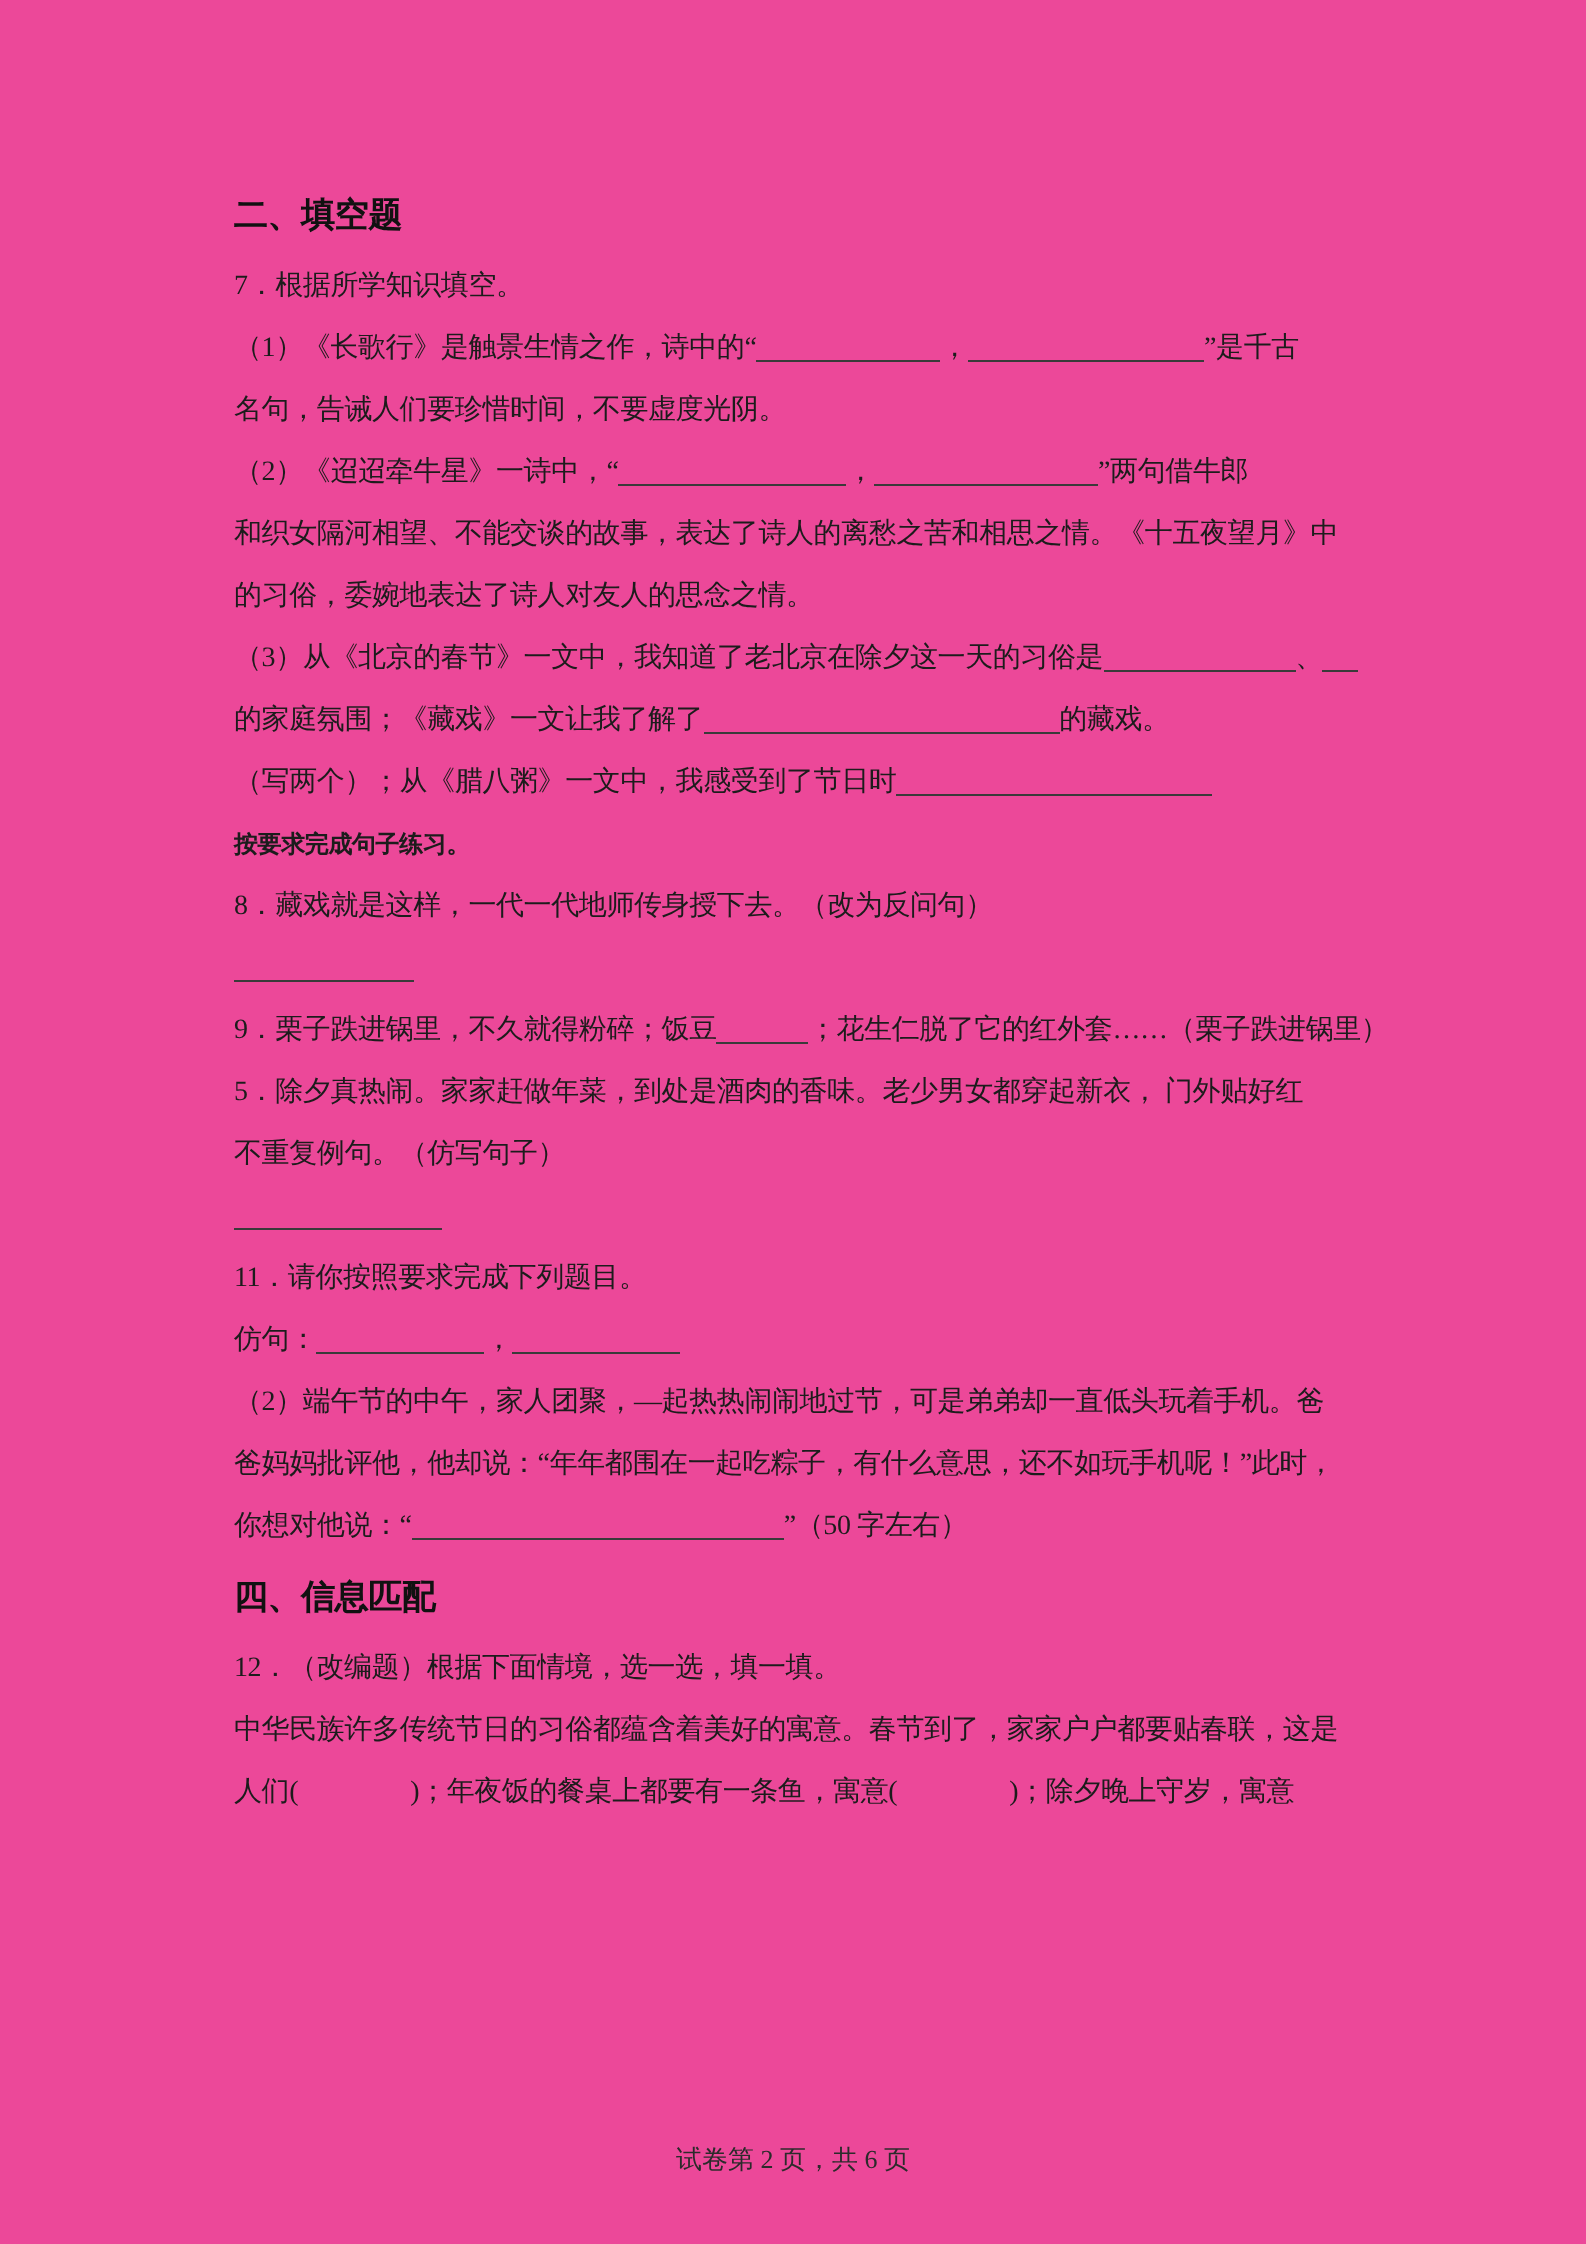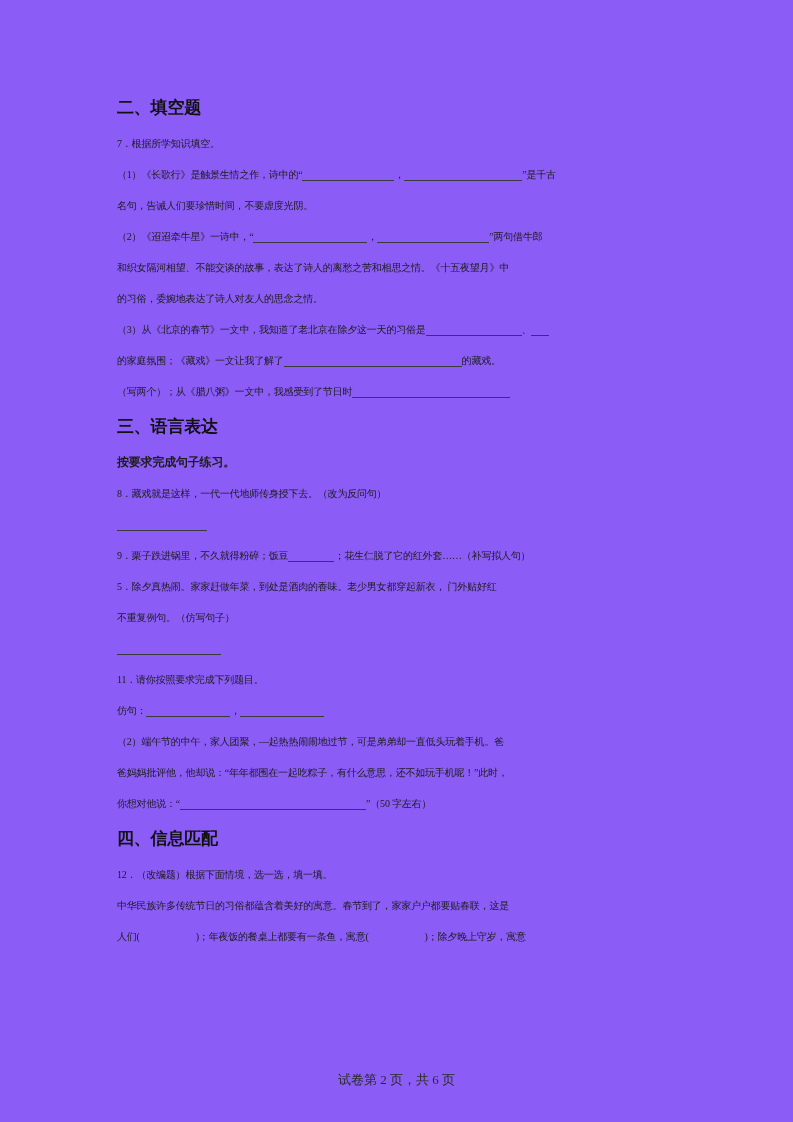--- a/index.html
+++ b/index.html
@@ -4,34 +4,34 @@
 <style>
   html, body {
     margin: 0;
     padding: 0;
     background: #ffffff;
   }
   .page {
     position: relative;
     width: 793px;
     height: 1122px;
-    background: #8b5cf6;
+    background: #ec4899;
     overflow: hidden;
     font-family: "Liberation Serif", "DejaVu Serif", serif;
     color: #1c1c1c;
   }
   .content {
     position: absolute;
     left: 117px;
     top: 88px;
     width: 560px;
   }
   .line {
     margin: 0;
-    font-size: 10px;
+    font-size: 14px;
     letter-spacing: -0.2px;
     line-height: 31px;
     white-space: nowrap;
     color: #1c1c1c;
   }
   .line.heading {
     font-family: "Liberation Sans", "DejaVu Sans", sans-serif;
     font-weight: 700;
     font-size: 17px;
     line-height: 40px;
@@ -71,25 +71,24 @@
       <p class="line heading"><span>二、填空题</span></p>
       <p class="line normal"><span>7．根据所学知识填空。</span></p>
       <p class="line normal"><span>（1）《长歌行》是触景生情之作，诗中的“</span><span class="blank" style="width: 92px;"></span><span>，</span><span class="blank" style="width: 118px;"></span><span>”是千古</span></p>
       <p class="line normal"><span>名句，告诫人们要珍惜时间，不要虚度光阴。</span></p>
       <p class="line normal"><span>（2）《迢迢牵牛星》一诗中，“</span><span class="blank" style="width: 114px;"></span><span>，</span><span class="blank" style="width: 112px;"></span><span>”两句借牛郎</span></p>
       <p class="line normal"><span>和织女隔河相望、不能交谈的故事，表达了诗人的离愁之苦和相思之情。《十五夜望月》中</span></p>
       <p class="line normal"><span>的习俗，委婉地表达了诗人对友人的思念之情。</span></p>
       <p class="line normal"><span>（3）从《北京的春节》一文中，我知道了老北京在除夕这一天的习俗是</span><span class="blank" style="width: 96px;"></span><span>、</span><span class="blank" style="width: 18px;"></span></p>
       <p class="line normal"><span>的家庭氛围；《藏戏》一文让我了解了</span><span class="blank" style="width: 178px;"></span><span>的藏戏。</span></p>
       <p class="line normal"><span>（写两个）；从《腊八粥》一文中，我感受到了节日时</span><span class="blank" style="width: 158px;"></span></p>
-      <p class="line heading"><span>三、语言表达</span></p>
       <p class="line bold"><span>按要求完成句子练习。</span></p>
       <p class="line normal"><span>8．藏戏就是这样，一代一代地师传身授下去。（改为反问句）</span></p>
       <p class="line normal"><span class="blank" style="width: 90px;"></span></p>
-      <p class="line normal"><span>9．栗子跌进锅里，不久就得粉碎；饭豆</span><span class="blank" style="width: 46px;"></span><span>；花生仁脱了它的红外套……（补写拟人句）</span></p>
+      <p class="line normal"><span>9．栗子跌进锅里，不久就得粉碎；饭豆</span><span class="blank" style="width: 46px;"></span><span>；花生仁脱了它的红外套……（栗子跌进锅里）</span></p>
       <p class="line normal"><span>5．除夕真热闹。家家赶做年菜，到处是酒肉的香味。老少男女都穿起新衣， 门外贴好红</span></p>
       <p class="line normal"><span>不重复例句。（仿写句子）</span></p>
       <p class="line normal"><span class="blank" style="width: 104px;"></span></p>
       <p class="line normal"><span>11．请你按照要求完成下列题目。</span></p>
       <p class="line normal"><span>仿句：</span><span class="blank" style="width: 84px;"></span><span>，</span><span class="blank" style="width: 84px;"></span></p>
       <p class="line normal"><span>（2）端午节的中午，家人团聚，—起热热闹闹地过节，可是弟弟却一直低头玩着手机。爸</span></p>
       <p class="line normal"><span>爸妈妈批评他，他却说：“年年都围在一起吃粽子，有什么意思，还不如玩手机呢！”此时，</span></p>
       <p class="line normal"><span>你想对他说：“</span><span class="blank" style="width: 186px;"></span><span>”（50 字左右）</span></p>
       <p class="line heading"><span>四、信息匹配</span></p>
       <p class="line normal"><span>12．（改编题）根据下面情境，选一选，填一填。</span></p>

